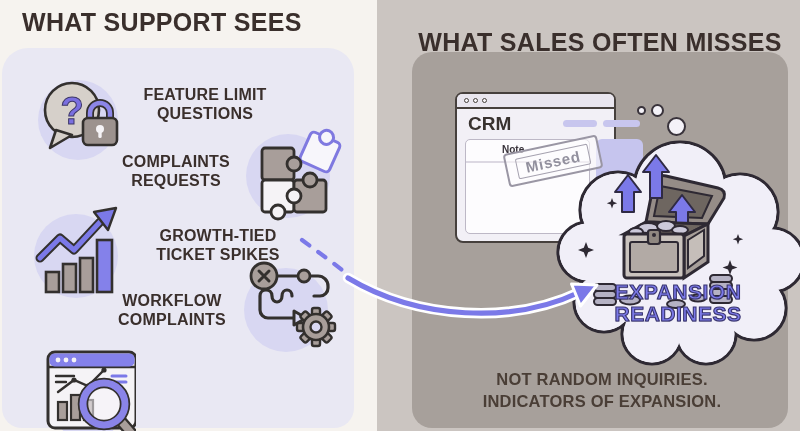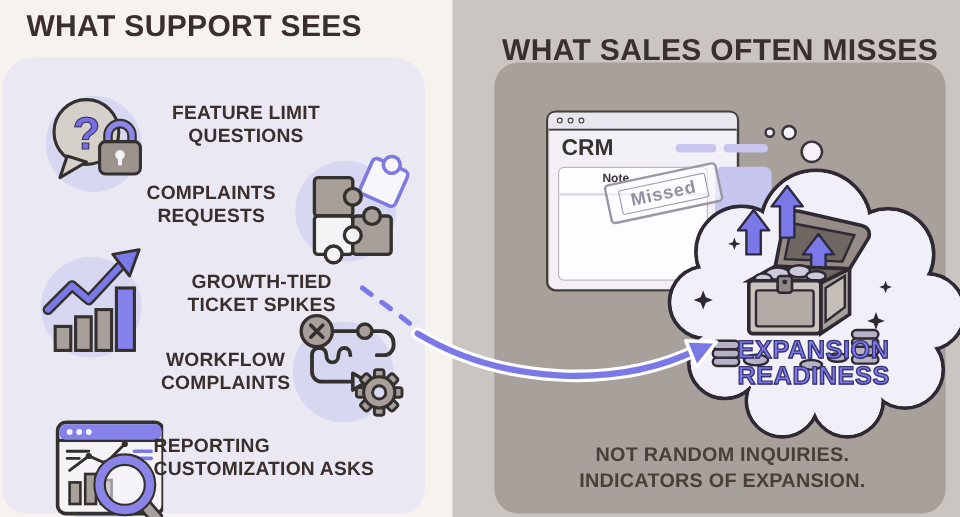--- a/index.html
+++ b/index.html
@@ -18,21 +18,21 @@
   
   .panel-title{font-weight:800;font-size:25px;letter-spacing:.3px;color:#3a2f2c;white-space:nowrap;}
   .title-left{left:22px;top:8px;}
   .title-right{left:400px;top:8px;width:400px;text-align:center;margin-top:20px;}
 
   
   .item-label{font-weight:700;font-size:16px;line-height:1.16;color:#3a2f2c;white-space:pre-line;letter-spacing:.2px;}
   .lbl-1{left:130px;top:86px;width:150px;text-align:center;}
   .lbl-2{left:110px;top:153px;width:132px;text-align:center;}
   .lbl-3{left:133px;top:227px;width:150px;text-align:center;margin-left:10px;}
-  .lbl-4{left:120px;top:292px;width:136px;text-align:center;}
+  .lbl-4{left:104px;top:292px;width:136px;text-align:center;}
   .lbl-5{left:128px;top:364px;width:190px;text-align:left;}
 
   .icn-1{left:28px;top:68px;}
   .icn-2{left:236px;top:118px;}
   .icn-3{left:24px;top:196px;}
   .icn-4{left:232px;top:250px;}
   .icn-5{left:32px;top:340px;}
 
   
   .crm-window{left:455px;top:92px;width:161px;height:151px;background:#f2f0f6;border:2.5px solid #46403d;border-radius:8px;box-sizing:border-box;}
@@ -157,22 +157,20 @@
     <rect x="52" y="60" width="9" height="20" fill="#a89e9a" stroke="#33302e" stroke-width="2.2"></rect>
     <polyline points="26,52 42,40 56,46 72,30" fill="none" stroke="#33302e" stroke-width="2.4" stroke-linecap="round"></polyline>
     <circle cx="42" cy="40" r="2.6" fill="#33302e"></circle>
       <circle cx="56" cy="46" r="2.6" fill="#33302e"></circle>
       <circle cx="72" cy="30" r="2.6" fill="#33302e"></circle>
     <line x1="88" y1="80" x2="101" y2="95" stroke="#33302e" stroke-width="12" stroke-linecap="round"></line>
     <line x1="88" y1="80" x2="101" y2="95" stroke="#a89e9a" stroke-width="7.5" stroke-linecap="round"></line>
     <circle cx="72" cy="64" r="21" fill="rgba(245,243,250,0.55)" stroke="#33302e" stroke-width="10.5"></circle>
     <circle cx="72" cy="64" r="21" fill="none" stroke="#8a84e8" stroke-width="7"></circle>
   </svg>
-  <div class="abs item-label lbl-5">REPORTING
-CUSTOMIZATION ASKS</div>
 
   <div class="abs crm-window">
     <div class="crm-header">
       <div class="crm-dot"></div>
       <div class="crm-dot"></div>
       <div class="crm-dot"></div>
     </div>
     <div class="crm-title">CRM</div>
     <div class="crm-pill pill-1"></div>
     <div class="crm-pill pill-2"></div>

